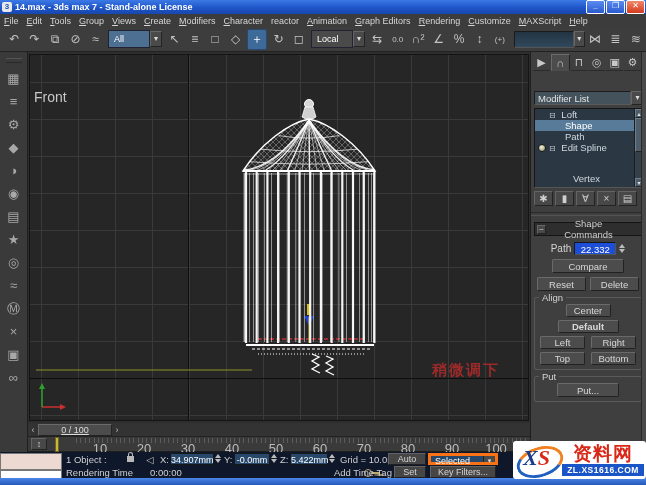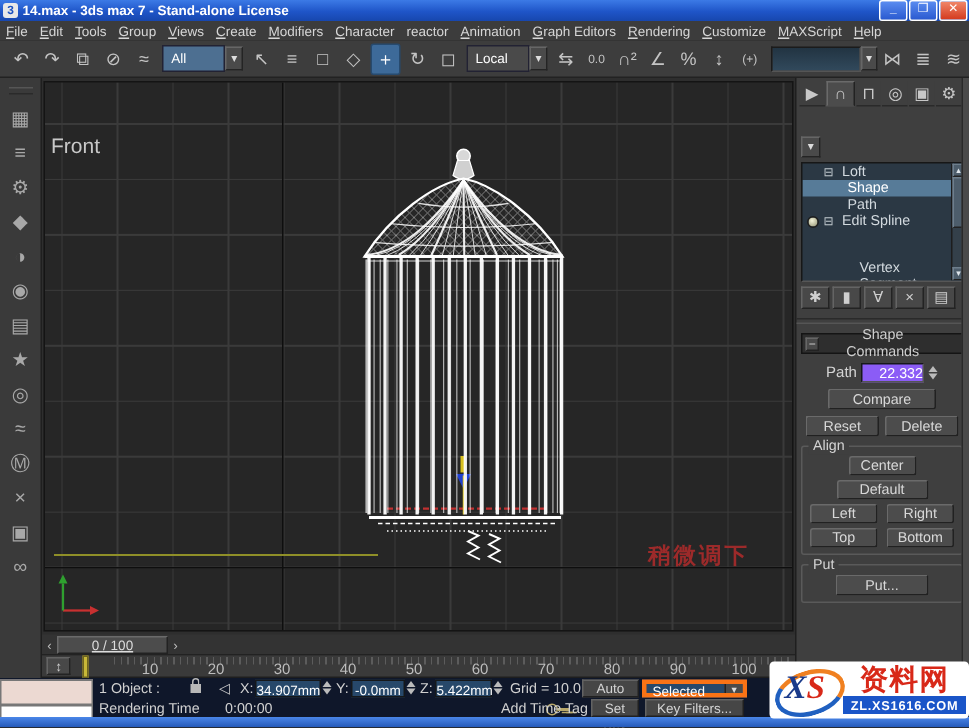--- a/index.html
+++ b/index.html
@@ -96,22 +96,22 @@
     display:flex;align-items:center;justify-content:center;box-sizing:border-box;}
   .pdivider{position:absolute;left:0;top:160px;width:100%;height:2px;
     border-top:1px solid #2a2a2a;border-bottom:1px solid #555;}
   .rollout{position:absolute;left:3px;top:170px;width:108px;}
   .rhead{height:12px;background:#2e2e2e;border:1px solid #141414;display:flex;
     align-items:center;color:#cfcfcf;font-size:9.5px;}
   .rhead .minus{width:9px;height:9px;margin:0 4px 0 2px;background:#4a4a4a;border:1px solid;
     border-color:#666 #222 #222 #666;line-height:7px;text-align:center;font-size:8px;box-sizing:border-box;}
   .rhead .rtitle{flex:1;text-align:center;margin-right:14px;}
   .pathrow{margin-top:5px;height:14px;display:flex;justify-content:center;align-items:center;gap:3px;color:#d4d4d4;}
-  .numfield{width:42px;height:13px;background:#8b5cf6;color:#fff;font-size:9.5px;
-    line-height:13px;text-align:right;border:1px solid;border-color:#16181a #555 #555 #16181a;box-sizing:border-box;}
+  .numfield{width:42px;height:13px;background:#1d4ed8;color:#fff;font-size:9.5px;
+    line-height:13px;text-align:center;border:1px solid;border-color:#16181a #555 #555 #16181a;box-sizing:border-box;}
   .spin{display:flex;flex-direction:column;gap:1px;}
   .spin i{width:0;height:0;border-left:3px solid transparent;border-right:3px solid transparent;}
   .spin .u{border-bottom:4px solid #bbb;}
   .spin .d{border-top:4px solid #bbb;}
   .pbtn{background:#4c4c4c;border:1px solid;border-color:#6a6a6a #212121 #212121 #6a6a6a;
     border-radius:2px;color:#d8d8d8;font-size:9.5px;text-align:center;box-sizing:border-box;}
   .btnrow{display:flex;justify-content:center;gap:4px;margin-top:4px;}
   .grp{border:1px solid #5a5a5a;border-radius:2px;margin-top:6px;padding:6px 3px 4px;position:relative;}
   .grp .legend{position:absolute;left:4px;top:-6px;background:#3f3f3f;padding:0 3px;color:#d4d4d4;font-size:9.5px;}
   .panelscroll{position:absolute;right:0;top:0;width:4px;height:100%;background:#4a4a4a;border-left:1px solid #292929;}
@@ -120,21 +120,21 @@
     border-bottom:1px solid #222;box-sizing:border-box;}
   .tnav{width:10px;height:12px;color:#bbb;text-align:center;line-height:12px;font-size:9px;}
   .tthumb{width:74px;height:12px;background:#4c4c4c;border:1px solid;border-color:#6a6a6a #222 #222 #6a6a6a;
     color:#ddd;font-size:9px;text-align:center;line-height:11px;box-sizing:border-box;text-decoration:underline;}
   .ruler{left:28px;top:437px;width:502px;height:15px;background:#3a3a3a;border-bottom:1px solid #1e1e1e;box-sizing:border-box;}
   .ruler::before{content:"";position:absolute;left:48px;right:4px;top:1px;height:5px;
     background:repeating-linear-gradient(90deg,#5c5c5c 0 1px,transparent 1px 4.4px);}
   .mcurve{position:absolute;left:3px;top:1px;width:16px;height:12px;background:#484848;border:1px solid;
     border-color:#646464 #232323 #232323 #646464;color:#cfcfcf;font-size:9px;text-align:center;line-height:11px;box-sizing:border-box;}
   .tslider{position:absolute;left:27px;top:0;width:4px;height:15px;background:#c8b838;border:1px solid #6e6420;box-sizing:border-box;}
-  .rlabel{position:absolute;top:4px;transform:translateX(-50%);color:#bdbdbd;font-size:10px;text-align:center;}
+  .rlabel{position:absolute;top:4px;transform:translateX(-50%);color:#bdbdbd;font-size:13px;text-align:center;}
   
   .status{left:0;top:452px;width:646px;height:26px;background:#0f172a;font-size:9.5px;color:#d0d0d0;}
   .srowline{position:absolute;left:62px;width:468px;height:13px;}
   .stext{position:absolute;white-space:nowrap;line-height:13px;}
   .sfield{position:absolute;height:12px;background:#27486a;color:#fff;text-align:center;
     line-height:12px;border:1px solid #16181a;box-sizing:border-box;font-size:9px;}
   .sbtn{position:absolute;height:12px;background:#464646;border:1px solid;
     border-color:#636363 #202020 #202020 #636363;color:#d4d4d4;text-align:center;
     line-height:11px;box-sizing:border-box;font-size:9px;}
   .scombo{position:absolute;height:12px;background:#27486a;color:#fff;line-height:11px;
@@ -439,20 +439,21 @@
           <span>◎</span>
         </div>
         <div class="ptab">
           <span>▣</span>
         </div>
         <div class="ptab">
           <span>⚙</span>
         </div>
     </div>
     <div class="modlist">
+      <div class="modfield">Modifier List</div>
       <span class="darr">▾</span>
     </div>
     <div class="stack">
       <div class="srow" style="padding-left: 14px;">
           
           <span class="pre">⊟</span>
           <span>Loft</span>
         </div>
         <div class="srow sel" style="padding-left: 30px;">
           
@@ -530,21 +531,21 @@
         <div class="pbtn" style="width:72px;height:14px;line-height:13px;">Compare</div>
       </div>
       <div class="btnrow">
         <div class="pbtn" style="width:49px;height:14px;line-height:13px;">Reset</div>
         <div class="pbtn" style="width:49px;height:14px;line-height:13px;">Delete</div>
       </div>
       <div class="grp">
         <span class="legend">Align</span>
         <div style="display:flex;flex-wrap:wrap;gap:3px 6px;justify-content:center;">
           <div class="pbtn" style="width:45px;height:13px;line-height:12px;"><span>Center</span></div>
-            <div class="pbtn" style="width:61px;height:13px;line-height:12px;"><span>Default</span></div>
+            <div class="pbtn" style="width:61px;height:13px;line-height:12px;font-weight:bold;"><span>Default</span></div>
             <div class="pbtn" style="width:45px;height:13px;line-height:12px;"><span>Left</span></div>
             <div class="pbtn" style="width:45px;height:13px;line-height:12px;"><span>Right</span></div>
             <div class="pbtn" style="width:45px;height:13px;line-height:12px;"><span>Top</span></div>
             <div class="pbtn" style="width:45px;height:13px;line-height:12px;"><span>Bottom</span></div>
         </div>
       </div>
       <div class="grp">
         <span class="legend">Put</span>
         <div class="btnrow" style="margin-top:0;">
           <div class="pbtn" style="width:62px;height:14px;line-height:13px;">Put...</div>

